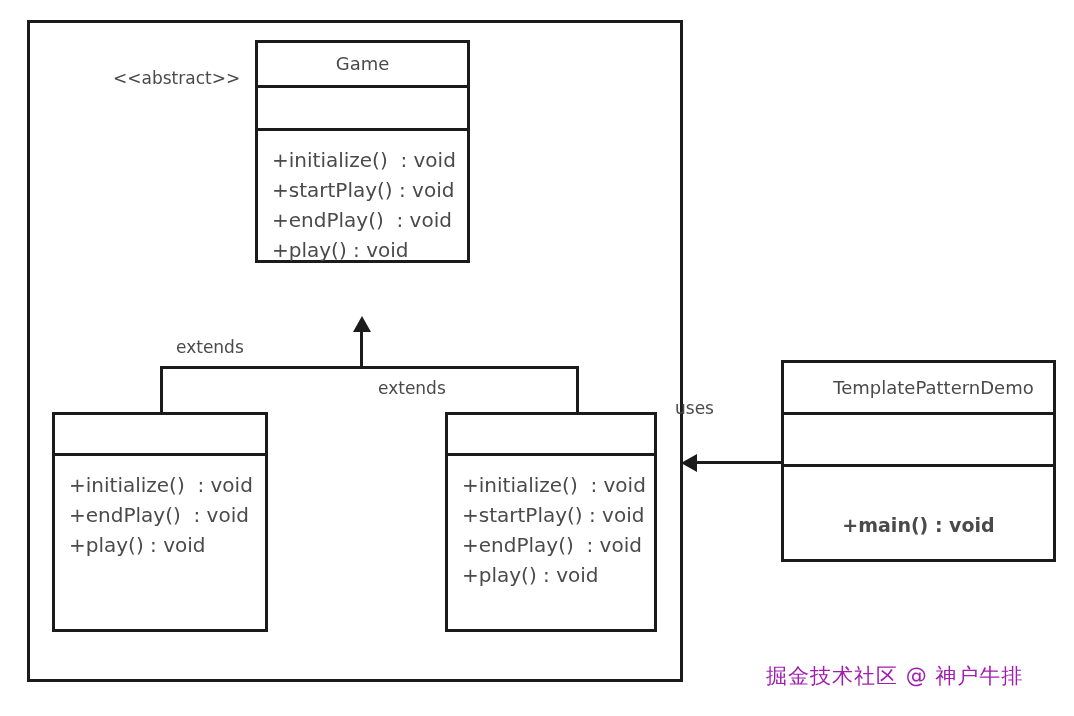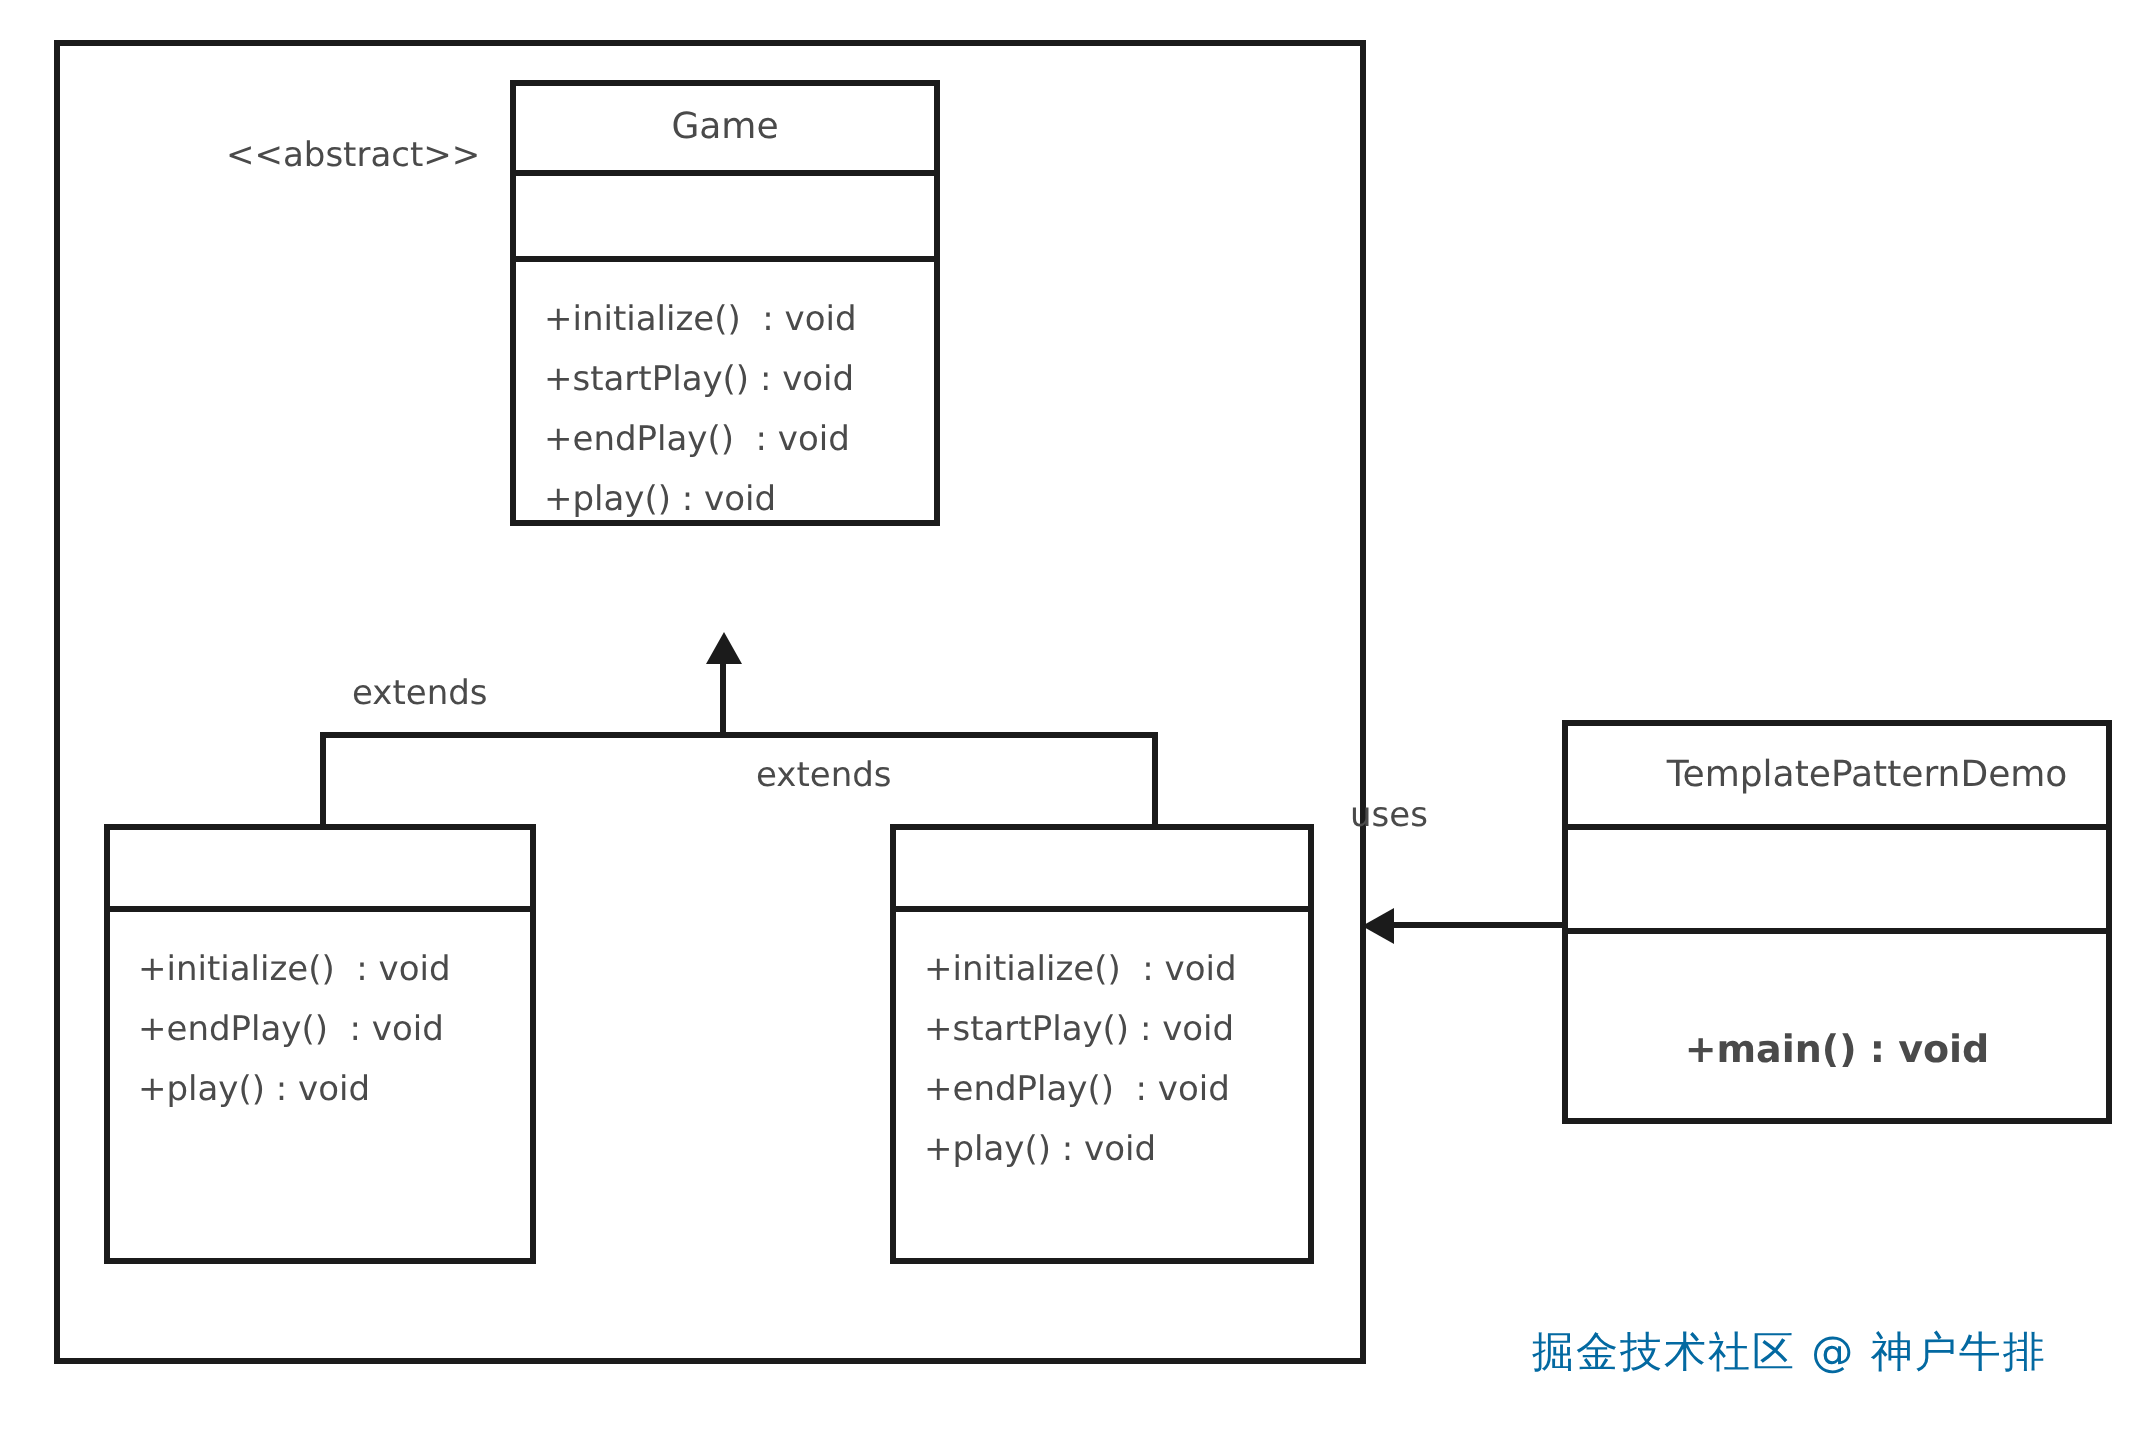--- a/index.html
+++ b/index.html
@@ -57,21 +57,21 @@
     padding: 14px 0 0 14px;
   }
   .uml-ops.centered {
     padding: 0;
     display: flex;
     align-items: center;
     justify-content: center;
   }
   .op-line {
     color: #4a4a4a;
-    font-size: 17px;
+    font-size: 20px;
     line-height: 30px;
     white-space: pre;
   }
 
   
   .edge-label, .stereotype {
     position: absolute;
     color: #4a4a4a;
     font-size: 17px;
     white-space: nowrap;
@@ -101,21 +101,21 @@
     width: 0;
     height: 0;
     border-top: 9px solid transparent;
     border-bottom: 9px solid transparent;
     border-right: 16px solid #1b1b1b;
   }
 
   
   .watermark {
     position: absolute;
-    color: #0369a1;
+    color: #a21caf;
     font-size: 21px;
     white-space: nowrap;
     letter-spacing: 1px;
   }
 </style>
 </head>
 <body>
 
 <div id="canvas">
 

